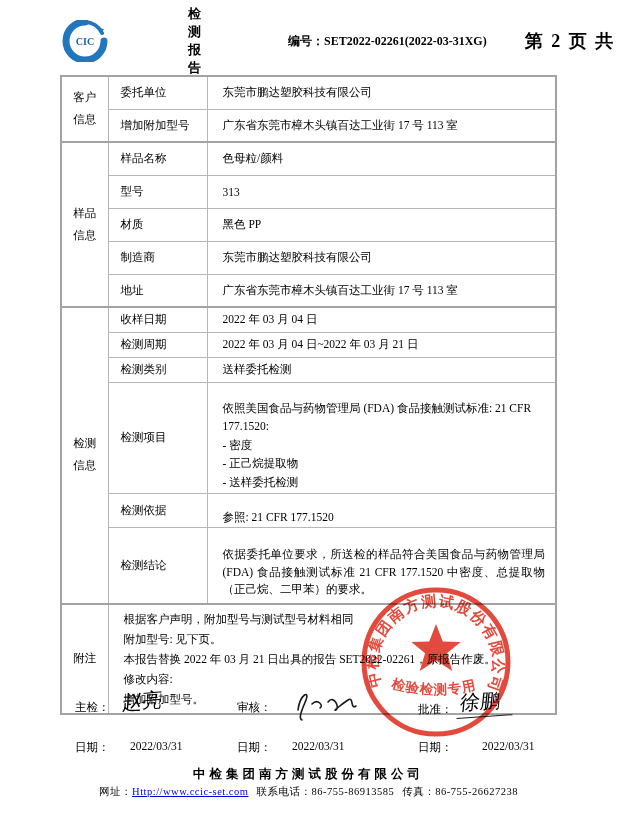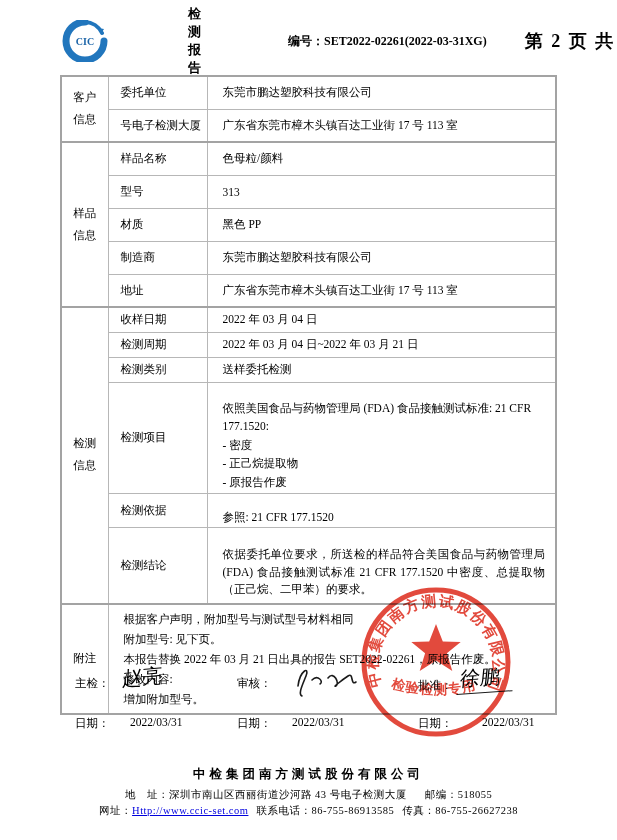--- a/index.html
+++ b/index.html
@@ -27,21 +27,21 @@
   tr.h25 { height:25px; }
   .multiline div { line-height:18.5px; }
   td.dense { padding-top:16px; padding-bottom:2px; }
   p.concl { line-height:17.5px; text-align:justify; margin:2px 0; }
   td.notes-val { padding:4px 10px 4px 15px; }
   .notes-val div { line-height:20px; }
   
   .seal { position:absolute; left:357px; top:584px; width:158px; height:158px; z-index:5;
           mix-blend-mode:multiply; opacity:.92; pointer-events:none; }
   
-  .sig-area { position:absolute; left:60px; top:664px; width:497px; height:80px; font-size:11.5px; z-index:2;text-align:right; }
+  .sig-area { position:absolute; left:60px; top:688px; width:497px; height:80px; font-size:11.5px; z-index:2;text-align:right; }
   .sig-label { position:absolute; white-space:nowrap; }
   .sig-name { position:absolute; font-size:20px; white-space:nowrap; }
   .sig-date-label { position:absolute; top:52px; white-space:nowrap; }
   .sig-date { position:absolute; top:52px; white-space:nowrap; }
   
   .footer { position:absolute; left:0; right:0; top:766px; text-align:center; }
   .footer-company { font-weight:bold; font-size:12.5px; letter-spacing:4px; }
   .footer-line { font-size:10.5px; margin-top:5px; letter-spacing:.5px; }
   .footer-line2 { font-size:10.5px; margin-top:2px; letter-spacing:.5px; }
   a.site { color:#0000de; text-decoration:underline; font-family:"Liberation Serif","DejaVu Serif",serif; }
@@ -72,21 +72,21 @@
 
   <table class="report">
 
     <tbody>
         <tr class="h33 sec-start">
       <td class="sec" rowspan="2">客户信息</td>
       <td class="lbl">委托单位</td>
       <td class="val">东莞市鹏达塑胶科技有限公司</td>
     </tr>
     <tr class="h33">
-      <td class="lbl">号电子检测大厦</td>
+      <td class="lbl">增加附加型号</td>
       <td class="val">广东省东莞市樟木头镇百达工业街 17 号 113 室</td>
     </tr>
 
     <tr class="h33 sec-start">
       <td class="sec" rowspan="5">样品信息</td>
       <td class="lbl">样品名称</td>
       <td class="val">色母粒/颜料</td>
     </tr>
     <tr class="h33">
       <td class="lbl">型号</td>
@@ -118,21 +118,21 @@
       <td class="lbl">检测类别</td>
       <td class="val">送样委托检测</td>
     </tr>
     <tr>
       <td class="lbl">检测项目</td>
       <td class="val multiline dense">
         <div>依照美国食品与药物管理局 (FDA) 食品接触测试标准: 21 CFR</div>
         <div>177.1520:</div>
         <div>- 密度</div>
         <div>- 正己烷提取物</div>
-        <div>- 原报告作废</div>
+        <div>- 送样委托检测</div>
       </td>
     </tr>
     <tr style="height:21px;margin-top:7px;">
       <td class="lbl">检测依据</td>
       <td class="val dense">参照: 21 CFR 177.1520</td>
     </tr>
     <tr style="height:58px;">
       <td class="lbl">检测结论</td>
       <td class="val dense">
         <p class="concl">依据委托单位要求，所送检的样品符合美国食品与药物管理局 (FDA) 食品接触测试标准 21 CFR 177.1520 中密度、总提取物（正己烷、二甲苯）的要求。</p>
@@ -184,21 +184,18 @@
     <span class="sig-date-label" style="left:15px;">日期：</span>
     <span class="sig-date" style="left:70px;">2022/03/31</span>
     <span class="sig-date-label" style="left:177px;">日期：</span>
     <span class="sig-date" style="left:232px;">2022/03/31</span>
     <span class="sig-date-label" style="left:358px;">日期：</span>
     <span class="sig-date" style="left:422px;">2022/03/31</span>
   </div>
 
   <div class="footer">
     <div class="footer-company">中检集团南方测试股份有限公司</div>
-    <div class="footer-line">
-      <span>地　址：</span><span>深圳市南山区西丽街道沙河路 43 号电子检测大厦</span><span class="gap"></span><span>邮编：</span><span>518055</span>
-    </div>
     <div class="footer-line2">
       <span>网址：</span><a class="site" href="#">Http://www.ccic-set.com</a><span class="gap-s"></span><span>联系电话：</span><span>86-755-86913585</span><span class="gap-s"></span><span>传真：</span><span>86-755-26627238</span>
     </div>
   </div>
 
 </div>
 
 </body></html>

